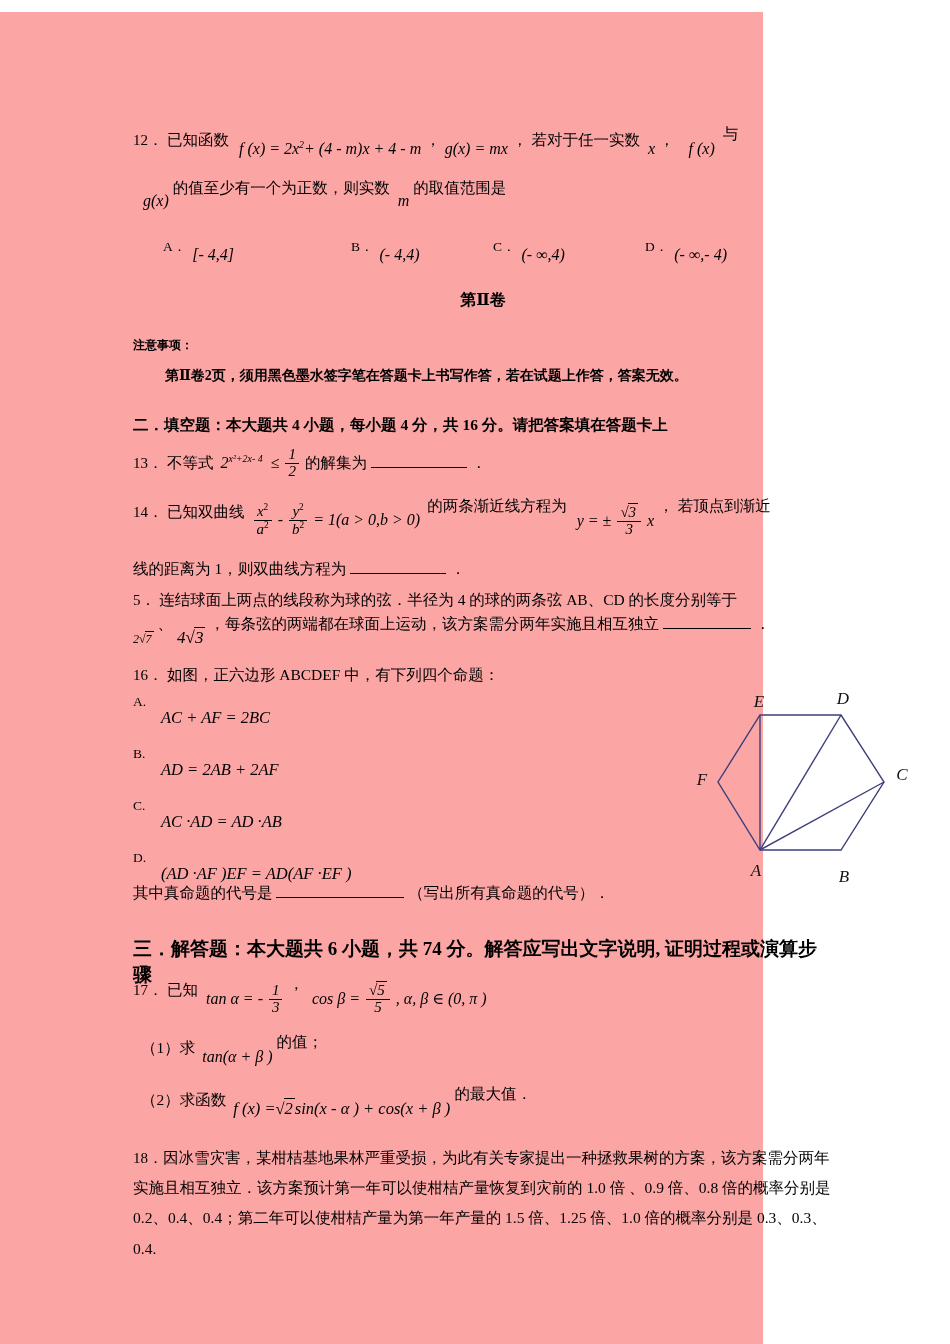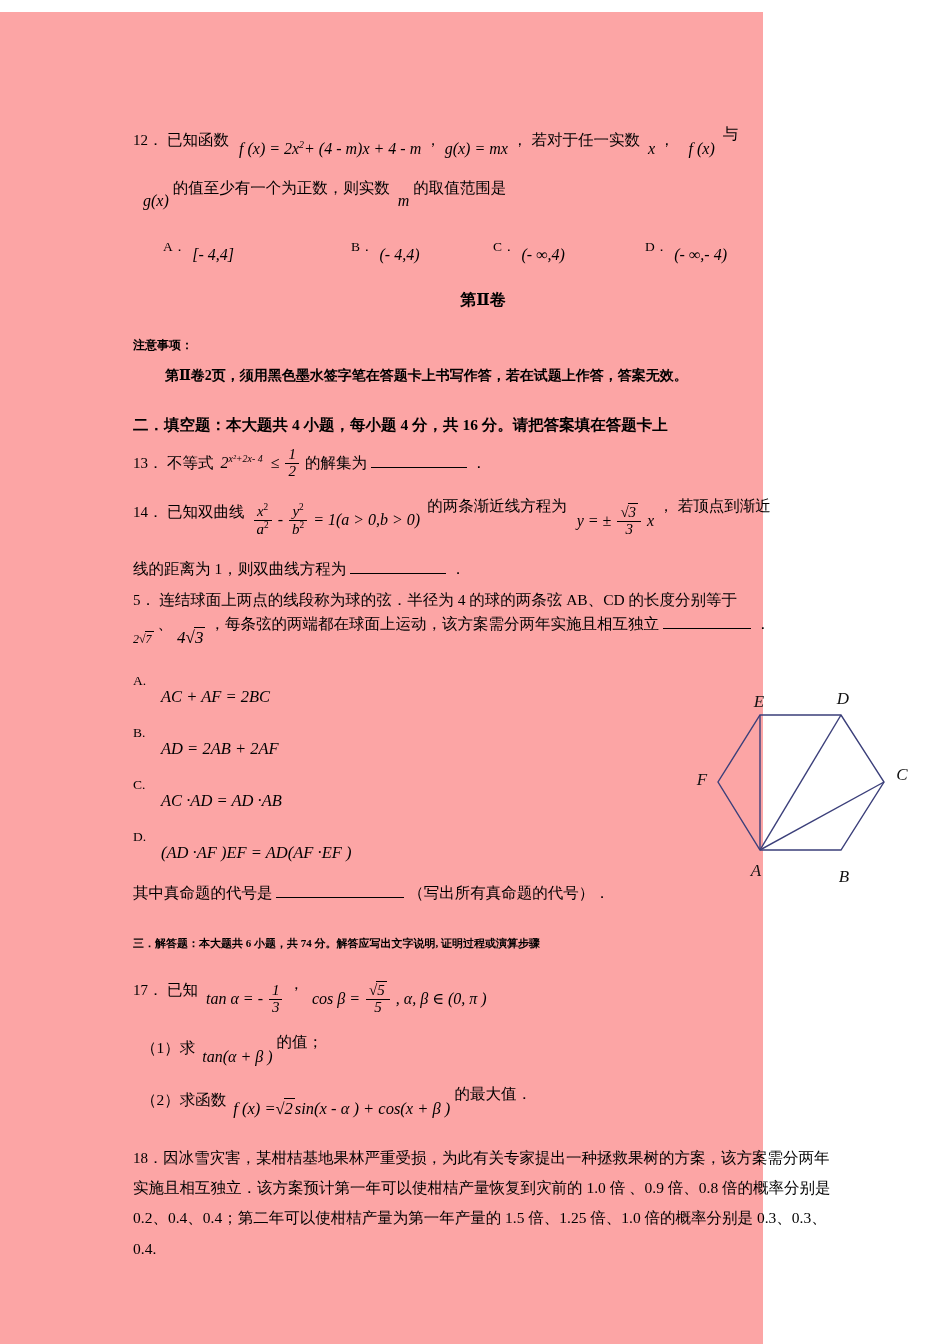--- a/index.html
+++ b/index.html
@@ -91,21 +91,21 @@
   .q15b { position: absolute; left: 0; top: 488px; white-space: nowrap; }
   .q16 { position: absolute; left: 0; top: 535px; }
   .q16 .head { font-size: 15.5px; }
   .prop { position: relative; height: 46px; }
   .prop .plab { position: absolute; left: 0; top: 0; font-size: 13.5px; }
   .prop .pval { position: absolute; left: 28px; top: 14px; font-size: 16.5px; font-style: italic; white-space: nowrap; }
   .q16tail { position: absolute; left: 0; top: 752px; font-size: 15.5px; white-space: nowrap; }
 
   .hexwrap { position: absolute; left: 555px; top: 552px; width: 235px; height: 210px; }
 
-  .sec3 { position: absolute; left: 0; top: 806px; font-size: 11px; font-weight: bold; }
+  .sec3 { position: absolute; left: 0; top: 806px; font-size: 19px; font-weight: bold; }
   .q17 { position: absolute; left: 0; top: 845px; white-space: nowrap; }
   .q17p1 { position: absolute; left: 8px; top: 908px; white-space: nowrap; }
   .q17p2 { position: absolute; left: 8px; top: 960px; white-space: nowrap; }
 
   .q18 { position: absolute; left: 0; top: 1013px; width: 700px; font-size: 15.5px; line-height: 1.95; }
   .q18 .body { display: inline; }
 </style>
 </head>
 <body>
 
@@ -219,20 +219,24 @@
       <span class="qtext cn" style="position:relative; top:-5px;">、</span>
       <span class="math" style="display:inline-block; position:relative; top:9px; font-size:17px;">
         <span>4</span><span class="sqrt"><span class="rad">√</span><span class="val">3</span></span>
       </span>
       <span class="qtext cn" style="position:relative; top:-5px;">，每条弦的两端都在球面上运动，该方案需分两年实施且相互独立</span>
       <span class="blank-u" style="width:88px; position:relative; top:-5px;"></span>
       <span class="qtext" style="position:relative; top:-5px;">．</span>
     </div>
 
     <div class="q16">
+      <div class="head">
+        <span class="qnum">16．</span>
+        <span class="qtext cn">如图，正六边形 ABCDEF 中，有下列四个命题：</span>
+      </div>
       <div class="prop" style="margin-top:8px;">
         <span class="plab">A.</span>
         <span class="pval">AC + AF  = 2BC</span>
       </div>
       <div class="prop" style="margin-top:6px;">
         <span class="plab">B.</span>
         <span class="pval">AD = 2AB  + 2AF</span>
       </div>
       <div class="prop" style="margin-top:6px;">
         <span class="plab">C.</span>

